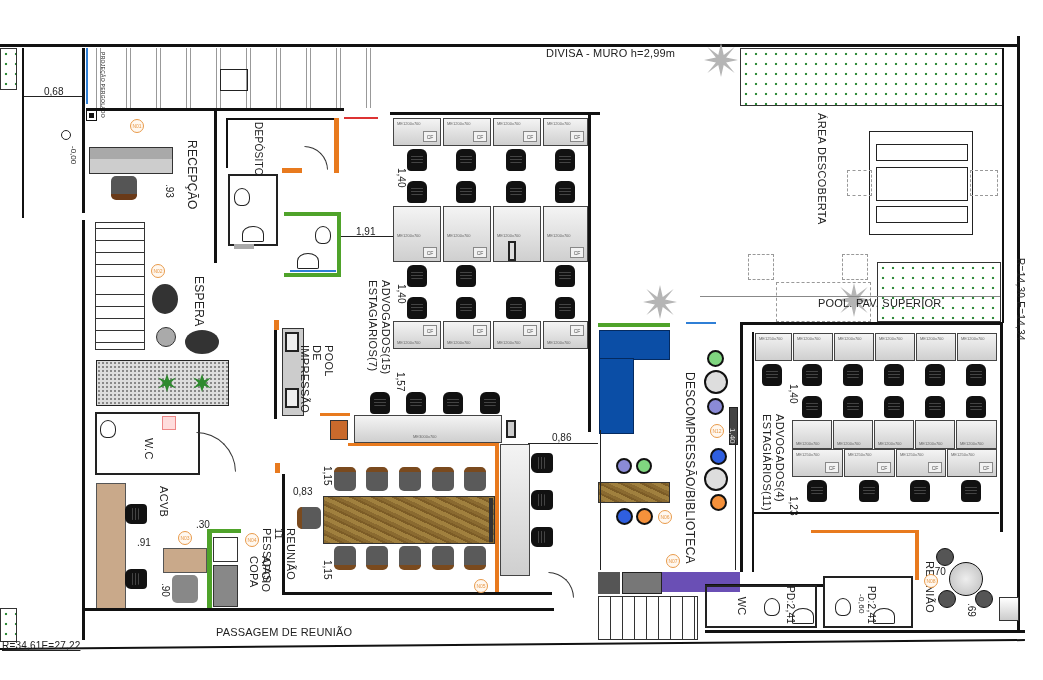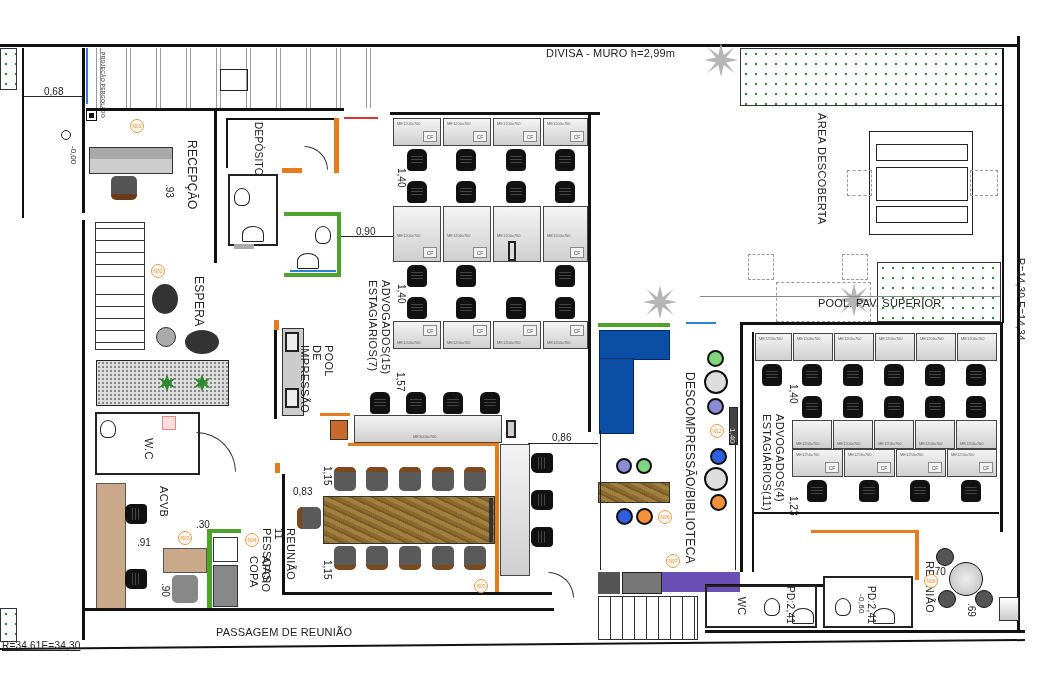--- a/index.html
+++ b/index.html
@@ -83,21 +83,21 @@
 <div class="thin" style="left:228px;top:174px;width:50px;height:72px;border-width:2px;"></div>
 <div class="wc-bowl" style="left:234px;top:188px;"></div>
 <div class="sink" style="left:242px;top:226px;"></div>
 <div class="abs" style="left:234px;top:244px;width:20px;height:5px;background:#aaa;"></div>
 <div class="wall-g" style="left:284px;top:212px;width:56px;height:4px;"></div>
 <div class="wall-g" style="left:337px;top:212px;width:4px;height:65px;"></div>
 <div class="wall-g" style="left:284px;top:273px;width:57px;height:4px;"></div>
 <div class="wc-bowl" style="left:315px;top:226px;"></div>
 <div class="sink" style="left:297px;top:253px;"></div>
 <div class="wall-b" style="left:290px;top:270px;width:46px;height:2px;"></div>
-<div class="dim" style="left:356px;top:226px;">0,90</div>
+<div class="dim" style="left:356px;top:226px;">1,91</div>
 <div class="thin" style="left:341px;top:236px;width:52px;height:1px;border-width:1px 0 0 0;"></div>
 
 <div class="wall" style="left:82px;top:220px;width:3px;height:420px;"></div>
 <div class="abs" style="left:95px;top:222px;width:50px;height:128px;border:1px solid #333;background:repeating-linear-gradient(180deg,transparent 0 11px,#333 11px 12px);background-position:0 60px;"></div>
 <div class="vlbl" style="left:206px;top:276px;font-size:12px;">ESPERA</div>
 <div class="tag" style="left:151px;top:264px;">N02</div>
 <div class="abs" style="left:152px;top:284px;width:26px;height:30px;background:#333;border-radius:50%;"></div>
 <div class="abs" style="left:156px;top:327px;width:20px;height:20px;background:#aaa;border:1px solid #333;border-radius:50%;"></div>
 <div class="abs" style="left:185px;top:330px;width:34px;height:24px;background:#333;border-radius:50%;"></div>
 <div class="mesh" style="left:96px;top:360px;width:133px;height:46px;"></div>
@@ -279,21 +279,21 @@
 
 <div class="abs" style="left:598px;top:572px;width:22px;height:22px;background:#555;"></div>
 <div class="abs" style="left:622px;top:572px;width:40px;height:22px;background:#777;border:1px solid #222;"></div>
 <div class="purple" style="left:662px;top:572px;width:78px;height:20px;"></div>
 <div class="tag" style="left:666px;top:554px;">N07</div>
 <div class="abs" style="left:598px;top:596px;width:100px;height:44px;border:1px solid #333;background:repeating-linear-gradient(90deg,transparent 0 11px,#333 11px 12px);"></div>
 <div class="door-arc" style="left:548px;top:572px;width:26px;height:26px;border-radius:0 26px 0 0;"></div>
 
 <div class="wall" style="left:84px;top:608px;width:470px;height:3px;"></div>
 <div class="lbl" style="left:216px;top:626px;">PASSAGEM DE REUNIÃO</div>
-<div class="lbl" style="left:2px;top:640px;font-size:10px;text-decoration:underline;">R=34,61E=34,30</div>
+<div class="lbl" style="left:2px;top:640px;font-size:10px;text-decoration:underline;">R=34,61E=27,22</div>
 
 <div class="wall" style="left:740px;top:322px;width:262px;height:3px;"></div>
 <div class="wall" style="left:740px;top:322px;width:3px;height:250px;"></div>
 <div class="wall" style="left:1000px;top:322px;width:3px;height:210px;"></div>
 <div class="wall" style="left:752px;top:332px;width:2px;height:240px;"></div>
 <div class="desk" style="left:755px;top:333px;width:37px;height:28px;">
     <span class="me">ME1250x700</span>
   </div>
 <div class="desk" style="left:793px;top:333px;width:40px;height:28px;">
     <span class="me">ME1200x700</span>

